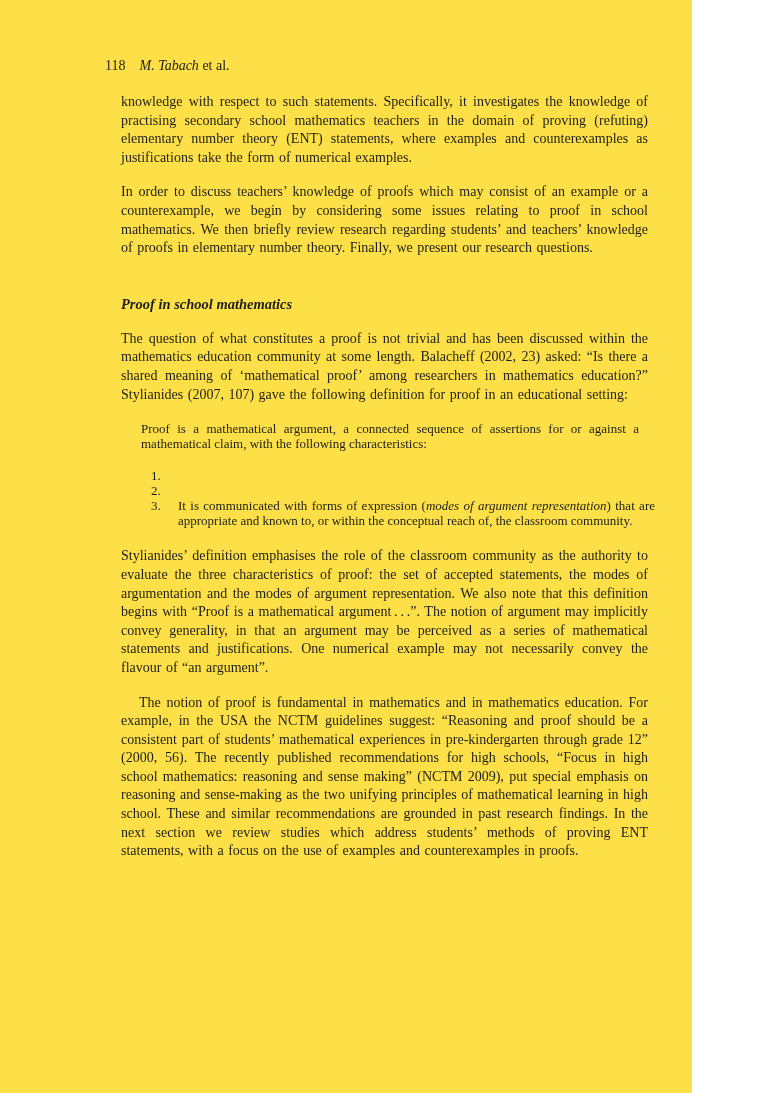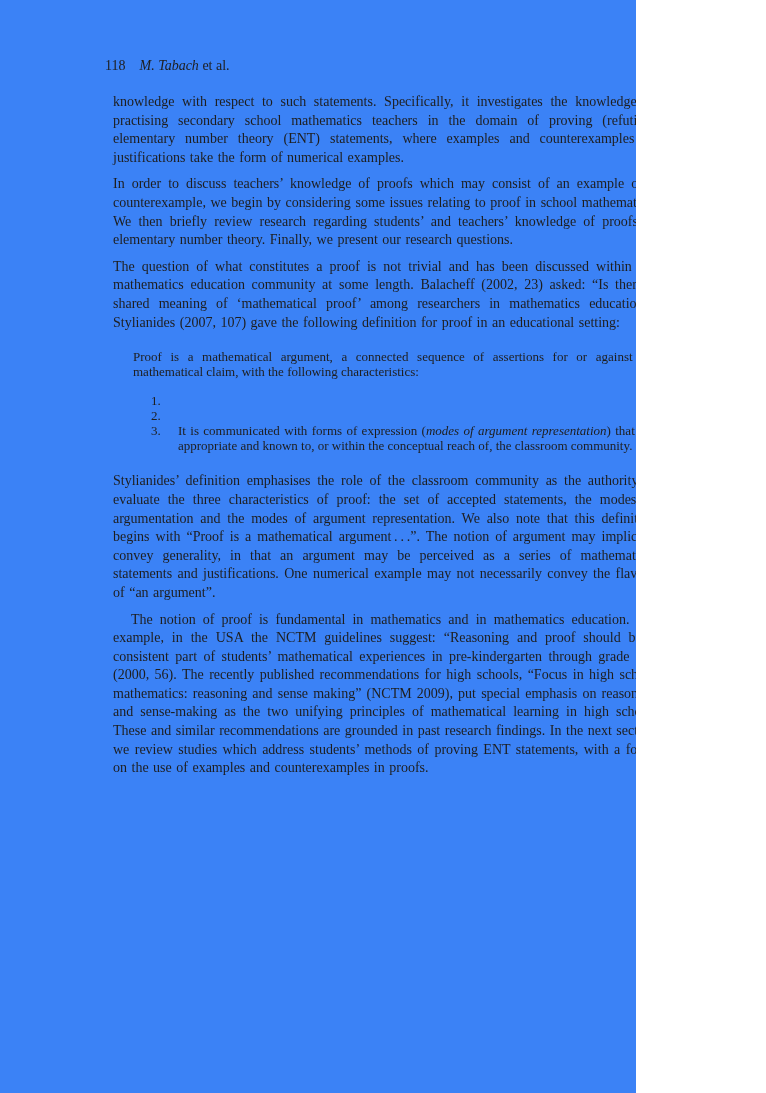--- a/index.html
+++ b/index.html
@@ -2,23 +2,23 @@
 <html><head>
 <meta charset="utf-8">
 <style>
   html, body {
     margin: 0;
     padding: 0;
     background: #ffffff;
   }
   .page {
     position: relative;
-    width: 636px;
+    width: 692px;
     height: 1093px;
-    background: #3b82f6;
+    background: #fde047;
     overflow: hidden;
     font-family: "Liberation Serif", "DejaVu Serif", serif;
     color: #1e1e1e;
   }
   .content {
     position: absolute;
     left: 105px;
     top: 56px;
     width: 559px;
   }
@@ -26,21 +26,21 @@
     font-size: 14px;
     line-height: 19px;
   }
   .running-header .pgnum {
     margin-right: 14px;
   }
   .running-header .authors-italic {
     font-style: italic;
   }
   p, h2, h3 {
-    margin: 8px;
+    margin: 16px;
     padding: 0;
   }
   .body-para {
     font-size: 14px;
     line-height: 18.6px;
     text-align: justify;
     word-spacing: 1px;
   }
   .para-intro        { margin-top: 18px; }
   .section-heading {
@@ -92,20 +92,21 @@
 
     <div class="running-header">
       <span class="pgnum">118</span><span class="authors-italic">M. Tabach</span><span> et al.</span>
     </div>
 
     <p class="body-para para-intro"><span>knowledge with respect to such statements. Specifically, it investigates the knowledge of practising secondary school mathematics teachers in the domain of proving (refuting) elementary number theory (ENT) statements, where examples and counterexamples as justifications take the form of numerical examples.</span></p>
 
 
     <p class="body-para after-heading"><span>In order to discuss teachers’ knowledge of proofs which may consist of an example or a counterexample, we begin by considering some issues relating to proof in school mathematics. We then briefly review research regarding students’ and teachers’ knowledge of proofs in elementary number theory. Finally, we present our research questions.</span></p>
 
+    <h3 class="subsection-heading">Proof in school mathematics</h3>
 
     <p class="body-para after-heading"><span>The question of what constitutes a proof is not trivial and has been discussed within the mathematics education community at some length. Balacheff (2002, 23) asked: “Is there a shared meaning of ‘mathematical proof’ among researchers in mathematics education?” Stylianides (2007, 107) gave the following definition for proof in an educational setting:</span></p>
 
     <div class="block-quote">
       <p class="quote-intro"><span>Proof is a mathematical argument, a connected sequence of assertions for or against a mathematical claim, with the following characteristics:</span></p>
       <div class="quote-list">
         <div class="quote-item">
           <span class="quote-num">1.</span>
         </div>
         <div class="quote-item">

